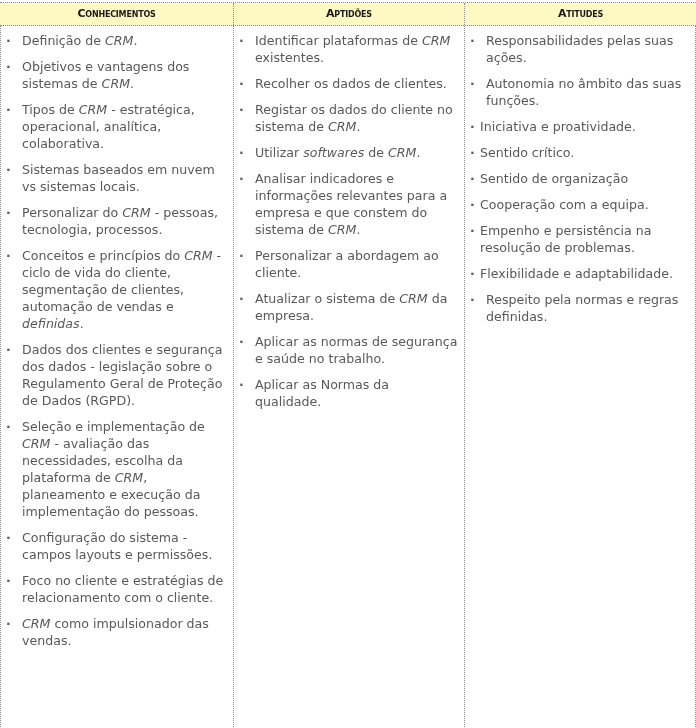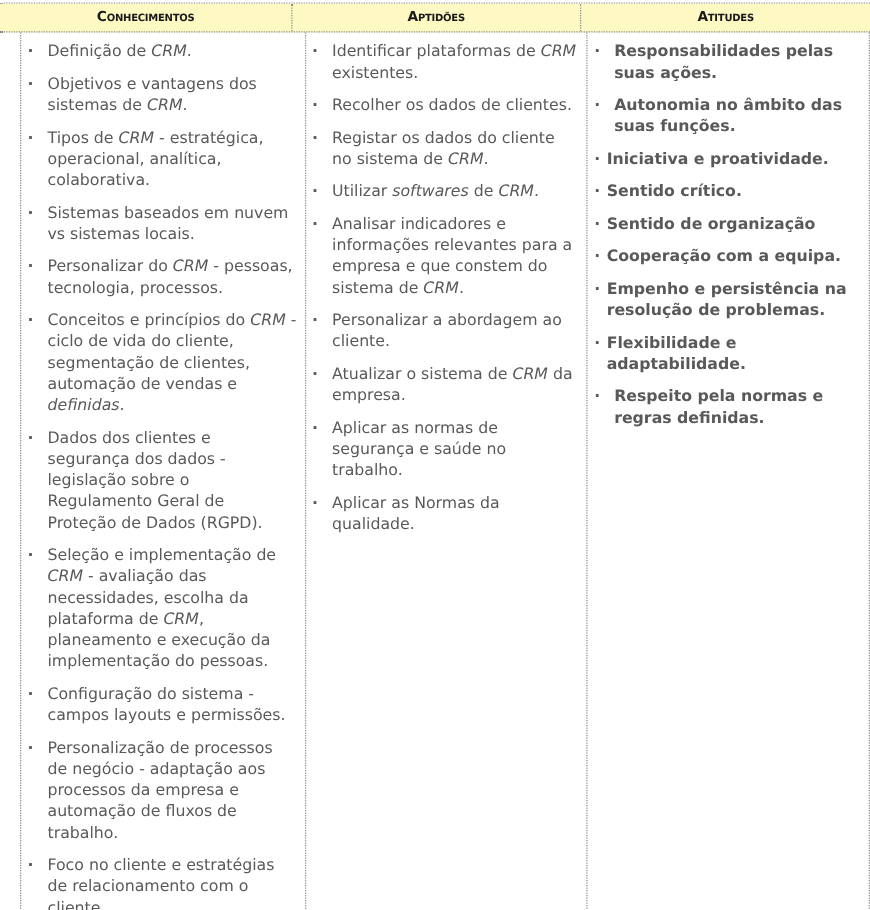--- a/index.html
+++ b/index.html
@@ -3,22 +3,22 @@
 <meta charset="utf-8">
 <style>
   html, body { margin: 0; padding: 0; background: #ffffff; }
   body { width: 696px; height: 728px; overflow: hidden; font-family: "DejaVu Sans", sans-serif; color: #595959; }
   .tbl { position: absolute; left: 0; top: 2px; width: 696px; height: 726px; border-top: 1px dotted #8c8c8c; box-sizing: border-box; }
   .hdr { display: flex; height: 22px; background: #fef9c3; border-bottom: 1px dotted #8c8c8c; }
   .hdr .h { box-sizing: border-box; text-align: center; font-weight: bold; color: #1a1a1a; font-size: 11px; line-height: 22px; font-variant: small-caps; letter-spacing: -0.2px; }
   .hdr .h + .h { border-left: 1px dotted #8c8c8c; }
   .body { display: flex; height: 703px; }
   .col { box-sizing: border-box; padding: 6px 6px 0 5px; border-left: 1px dotted #8c8c8c; }
-  .col:first-child { border-left: 1px dotted #8c8c8c; margin-left: 16px; }
-  .col:last-child { border-right: 1px dotted #8c8c8c; font-weight: bold; }
+  .col:first-child { border-left: 1px dotted #8c8c8c; }
+  .col:last-child { border-right: 1px dotted #8c8c8c; }
   .c1 { width: 233px; }
   .c2 { width: 231px; }
   .c3 { width: 232px; }
   ul { list-style: none; margin: 0; padding: 0; }
   li { position: relative; padding-left: 16px; font-size: 12.6px; line-height: 17px; margin-bottom: 9px; color: #595959; }
   li::before { content: "·"; position: absolute; left: 0; top: 0; font-weight: bold; color: #595959; }
   .c3 li { padding-left: 10px; }
   .c3 li.wide { padding-left: 16px; }
   em { font-style: italic; }
 </style>
@@ -36,21 +36,20 @@
         <ul>
           <li><span>Definição de </span><em>CRM</em><span>.</span></li>
           <li><span>Objetivos e vantagens dos sistemas de </span><em>CRM</em><span>.</span></li>
           <li><span>Tipos de </span><em>CRM</em><span> - estratégica, operacional, analítica, colaborativa.</span></li>
           <li><span>Sistemas baseados em nuvem vs sistemas locais.</span></li>
           <li><span>Personalizar do </span><em>CRM</em><span> - pessoas, tecnologia, processos.</span></li>
           <li><span>Conceitos e princípios do </span><em>CRM</em><span> - ciclo de vida do cliente, segmentação de clientes, automação de vendas e </span><em>definidas</em><span>.</span></li>
           <li><span>Dados dos clientes e segurança dos dados - legislação sobre o Regulamento Geral de Proteção de Dados (RGPD).</span></li>
           <li><span>Seleção e implementação de </span><em>CRM</em><span> - avaliação das necessidades, escolha da plataforma de </span><em>CRM</em><span>, planeamento e execução da implementação do pessoas.</span></li>
           <li><span>Configuração do sistema - campos layouts e permissões.</span></li>
-          <li><span>Personalização de processos de negócio - adaptação aos processos da empresa e automação de fluxos de trabalho.</span></li>
           <li><span>Foco no cliente e estratégias de relacionamento com o cliente.</span></li>
           <li><em>CRM</em><span> como impulsionador das vendas.</span></li>
         </ul>
       </div>
     <div class="col c2">
         <ul>
           <li><span>Identificar plataformas de </span><em>CRM</em><span> existentes.</span></li>
           <li><span>Recolher os dados de clientes.</span></li>
           <li><span>Registar os dados do cliente no sistema de </span><em>CRM</em><span>.</span></li>
           <li><span>Utilizar </span><em>softwares</em><span> de </span><em>CRM</em><span>.</span></li>

